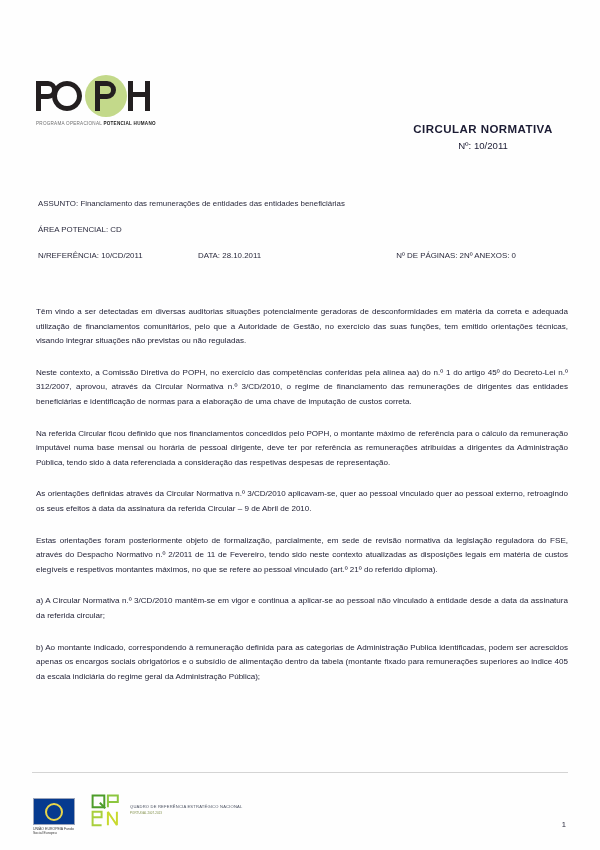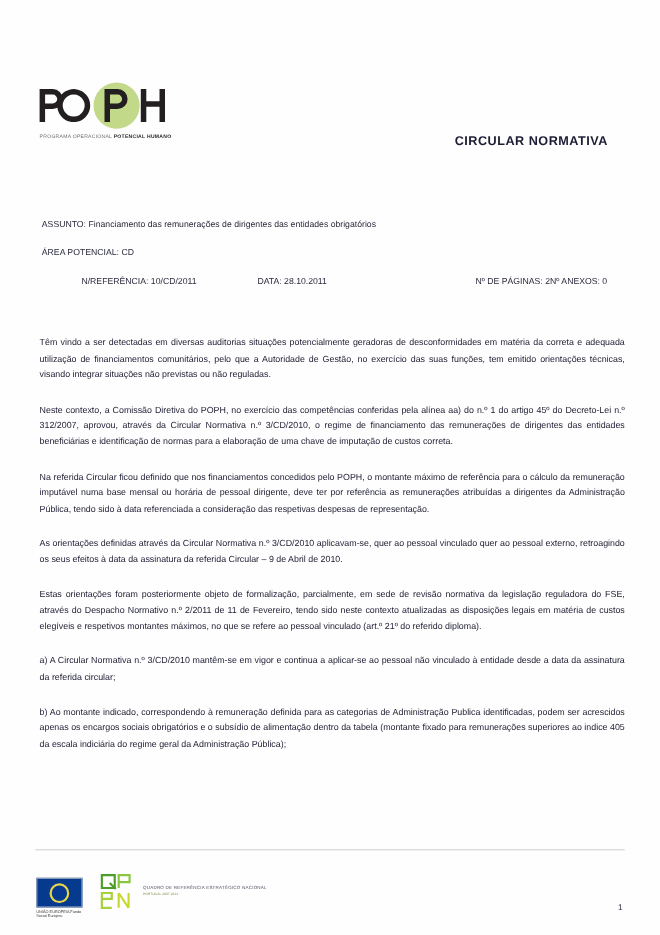--- a/index.html
+++ b/index.html
@@ -104,21 +104,21 @@
     font-size: 7.9px;
     line-height: 11px;
     color: #2a2a3d;
     margin-bottom: 15px;
     white-space: nowrap;
   }
   .meta-line:last-child { margin-bottom: 0; }
   .meta-row {
     display: flex;
   }
-  .meta-cell-1 { width: 160px; margin-left: 36px; }
+  .meta-cell-1 { width: 160px; }
   .meta-cell-2 { width: 134px; }
   .meta-cell-3 { width: 132px; text-align: right; }
   .meta-cell-4 { width: auto; }
 
   
   .body-text {
     position: absolute;
     left: 36px;
     top: 305px;
     width: 532px;
@@ -234,25 +234,26 @@
         </div>
       </div>
       <div class="poph-tag">
         <span class="thin">PROGRAMA OPERACIONAL</span>
         <span class="bold">POTENCIAL HUMANO</span>
       </div>
     </div>
 
     <div class="doc-title-block">
       <div class="doc-title">CIRCULAR NORMATIVA</div>
+      <div class="doc-number">Nº: 10/2011</div>
     </div>
   </div>
 
   <div class="meta">
-    <div class="meta-line">ASSUNTO: Financiamento das remunerações de dirigentes das entidades obrigatórios</div>
+    <div class="meta-line">ASSUNTO: Financiamento das remunerações de entidades das entidades beneficiárias</div>
     <div class="meta-line">ÁREA POTENCIAL: CD</div>
     <div class="meta-line meta-row">
       <span class="meta-cell-1">N/REFERÊNCIA: 10/CD/2011</span>
       <span class="meta-cell-2">DATA: 28.10.2011</span>
       <span class="meta-cell-3">Nº DE PÁGINAS: 2</span>
       <span class="meta-cell-4">Nº ANEXOS: 0</span>
     </div>
   </div>
 
   <div class="body-text">

